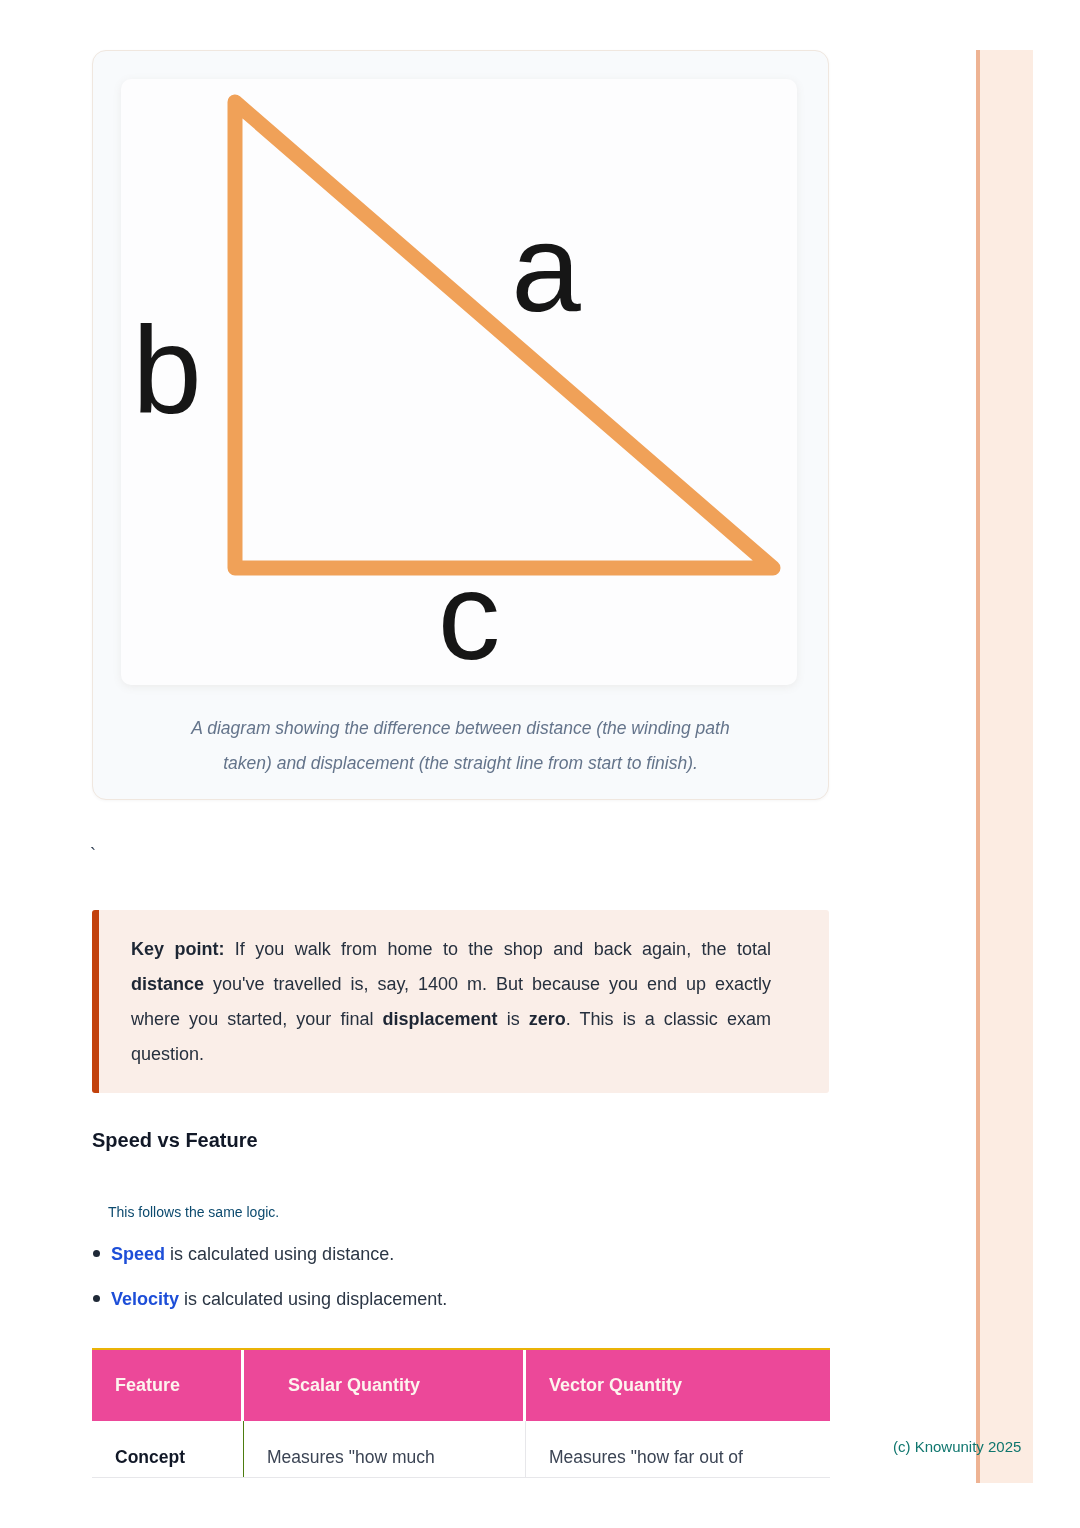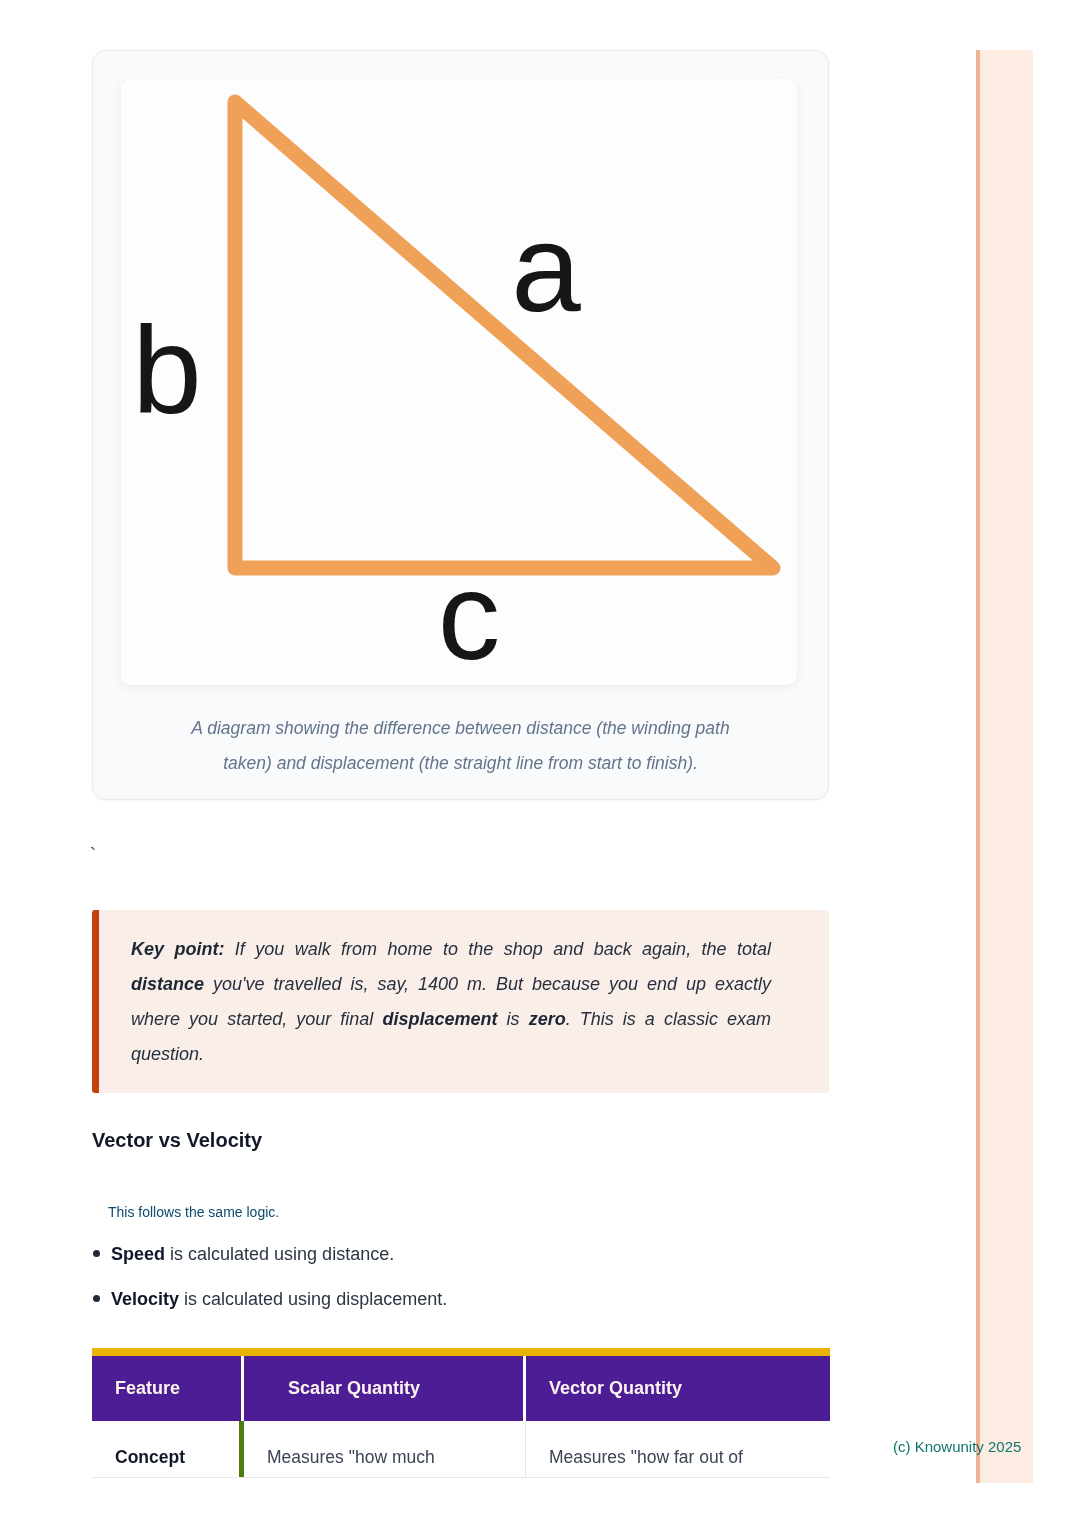--- a/index.html
+++ b/index.html
@@ -16,43 +16,43 @@
   .tri-label{font-family:"Liberation Sans",sans-serif;font-size:125px;fill:#161616;text-anchor:middle;}
   .figure-caption{position:absolute;left:0;right:0;top:648px;margin:12px auto;max-width:590px;
                   text-align:center;font-style:italic;font-size:17.5px;line-height:35px;color:#64748b;}
 
   
   .stray{position:absolute;left:90px;top:845px;font-size:18px;color:#334155;}
 
   
   .callout{position:absolute;left:92px;top:910px;width:737px;height:183px;box-sizing:border-box;
            background:#faeee8;border-left:7px solid #c2410c;border-radius:3px;
-           padding:22px 58px 0 32px;font-style:italic;}
+           padding:22px 58px 0 32px;}
   .callout p{margin:0;font-size:18px;line-height:35px;color:#26303e;text-align:justify;}
   .callout b{color:#1d2634;}
 
   
   .heading{position:absolute;left:92px;top:1129px;margin:0;font-size:20px;font-weight:bold;color:#111827;}
   .intro{position:absolute;left:92px;top:1188px;margin:16px;font-size:14px;color:#0c4a6e;}
   .bullets{position:absolute;left:92px;top:1241px;width:680px;margin:0;padding:0;list-style:none;}
   .bullets li{position:relative;padding-left:19px;margin-bottom:18px;font-size:18px;line-height:27px;color:#2b3645;}
   .bullets li .dot{position:absolute;left:1px;top:9px;width:7px;height:7px;border-radius:50%;background:#1f2937;}
-  .bullets b{color:#0f172a;}
+  .bullets b{color:#1d4ed8;}
 
   
   .data-table{position:absolute;left:92px;top:1348px;width:738px;height:130px;overflow:hidden;}
-  .thead{display:flex;height:73px;background:#4c1d95;border-top:8px solid #eab308;box-sizing:border-box;}
+  .thead{display:flex;height:73px;background:#ec4899;border-top:2px solid #eab308;box-sizing:border-box;}
   .th{box-sizing:border-box;display:flex;align-items:center;padding-left:23px;
       color:#fdf4ee;font-weight:bold;font-size:18px;}
   .th.c1{width:152px;border-right:3px solid #ffffff;}
   .th.c2{width:282px;border-right:3px solid #ffffff;padding-left:44px;}
   .th.c3{width:277px;}
   .trow{display:flex;height:57px;background:#ffffff;border-bottom:1px solid #e7e7ea;box-sizing:border-box;}
   .td{box-sizing:border-box;padding:26px 10px 0 23px;font-size:17.5px;color:#3b4454;}
-  .td.c1{width:152px;border-right:5px solid #4d7c0f;font-weight:bold;color:#111827;}
+  .td.c1{width:152px;border-right:1px solid #4d7c0f;font-weight:bold;color:#111827;}
   .td.c2{width:282px;border-right:1px solid #e7e7ea;}
   .td.c3{width:304px;}
 
   
   .side-strip{position:absolute;left:976px;top:50px;width:57px;height:1433px;box-sizing:border-box;
               background:#fcece2;border-left:4px solid #eeb393;}
   .copyright{position:absolute;left:893px;top:1438px;font-size:15px;color:#0f766e;z-index:2;}
 </style>
 </head>
 <body>
@@ -70,21 +70,21 @@
     </div>
     <p class="figure-caption">A diagram showing the difference between distance (the winding path taken) and displacement (the straight line from start to finish).</p>
   </section>
 
   <span class="stray">`</span>
 
   <aside class="callout">
     <p><b>Key point:</b><span> If you walk from home to the shop and back again, the total </span><b>distance</b><span> you've travelled is, say, 1400 m. But because you end up exactly where you started, your final </span><b>displacement</b><span> is </span><b>zero</b><span>. This is a classic exam question.</span></p>
   </aside>
 
-  <h3 class="heading">Vector vs Velocity</h3>
+  <h3 class="heading">Speed vs Feature</h3>
   <p class="intro">This follows the same logic.</p>
 
   <ul class="bullets">
     <li><span class="dot"></span><b>Speed</b><span> is calculated using distance.</span></li>
     <li><span class="dot"></span><b>Velocity</b><span> is calculated using displacement.</span></li>
   </ul>
 
   <div class="data-table">
     <div class="thead">
       <div class="th c1">Feature</div>

